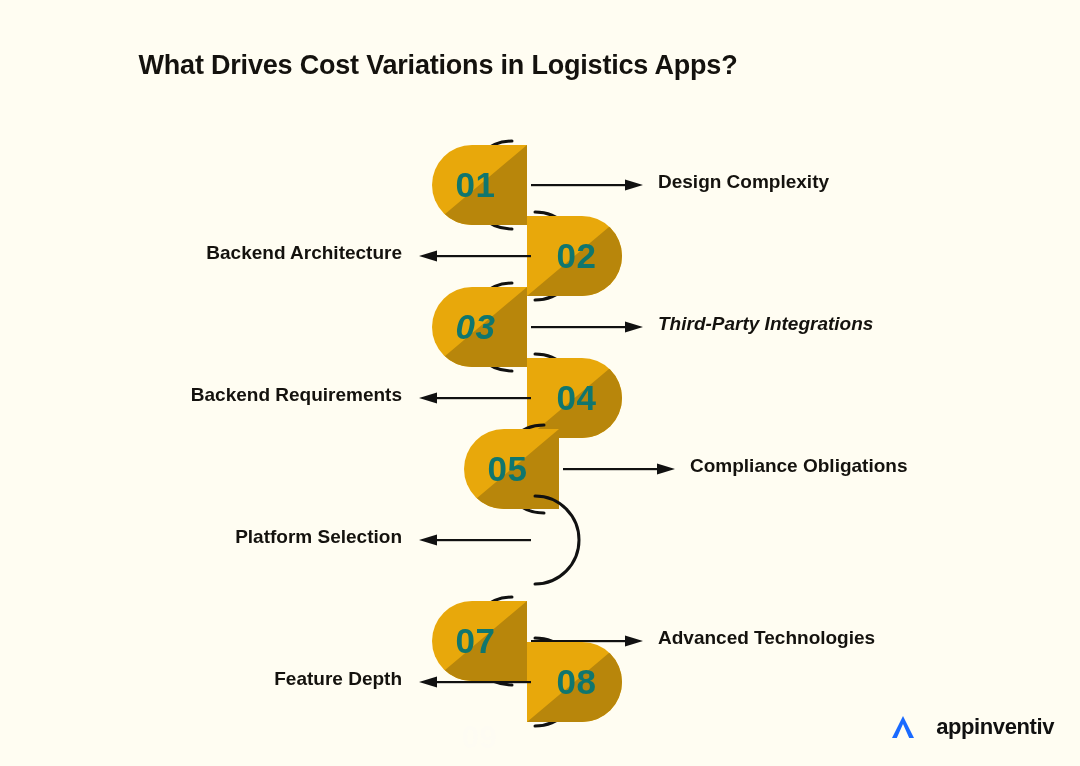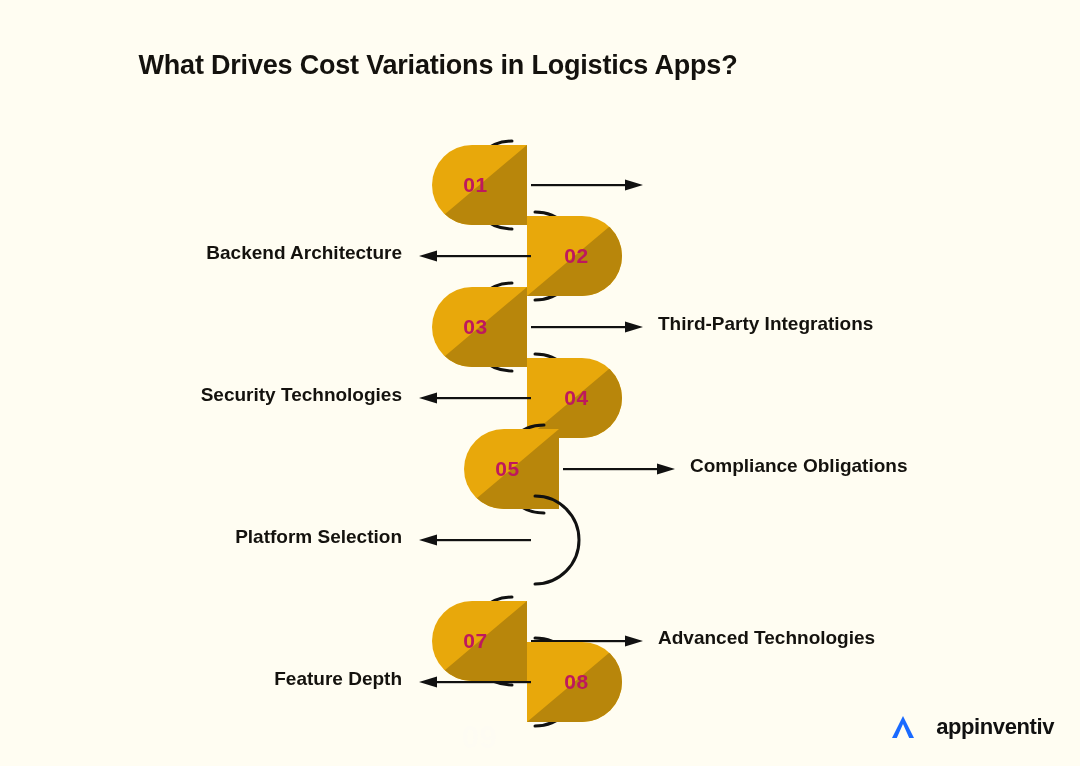--- a/index.html
+++ b/index.html
@@ -77,22 +77,22 @@
   .step.right-badge .badge .fill-dark {
     clip-path: polygon(100% 0, 100% 100%, 0 100%);
   }
 
   .badge .num {
     position: absolute;
     inset: 0;
     display: flex;
     align-items: center;
     justify-content: center;
-    color: #be185d;
-    font-size: 21px;
+    color: #0f766e;
+    font-size: 35px;
     font-weight: bold;
     letter-spacing: 0.5px;
   }
   .step.left-badge .badge .num { padding-right: 8px; }
   .step.right-badge .badge .num { padding-left: 4px; }
 
   
   .arc {
     position: absolute;
     top: -8px;
@@ -186,41 +186,42 @@
         <div class="fill-light"></div>
         <div class="fill-dark"></div>
         <div class="num">01</div>
       </div>
       <div class="arrow">
         <svg width="112" height="12" viewBox="0 0 112 12">
           <rect x="0" y="5" width="96" height="2.2" fill="#111111"></rect>
           <path d="M94 0.5 L112 6 L94 11.5 Z" fill="#111111"></path>
         </svg>
       </div>
+      <div class="label">Design Complexity</div>
     </div>
     <div class="step right-badge" style="top: 216px;">
       <div class="arc">
         <svg width="96" height="96" viewBox="0 0 96 96">
           <path d="M 8 4 A 44 44 0 1 1 8 92" fill="none" stroke="#111111" stroke-width="3" stroke-linecap="round"></path>
         </svg>
       </div>
       <div class="badge">
         <div class="fill-light"></div>
         <div class="fill-dark"></div>
         <div class="num">02</div>
       </div>
       <div class="arrow">
         <svg width="112" height="12" viewBox="0 0 112 12">
           <rect x="16" y="5" width="96" height="2.2" fill="#111111"></rect>
           <path d="M18 0.5 L0 6 L18 11.5 Z" fill="#111111"></path>
         </svg>
       </div>
       <div class="label">Backend Architecture</div>
     </div>
-    <div class="step left-badge" style="top: 287px;">
+    <div class="step left-badge" style="top: 287px; font-style: italic;">
       <div class="arc">
         <svg width="96" height="96" viewBox="0 0 96 96">
           <path d="M 88 4 A 44 44 0 1 0 88 92" fill="none" stroke="#111111" stroke-width="3" stroke-linecap="round"></path>
         </svg>
       </div>
       <div class="badge">
         <div class="fill-light"></div>
         <div class="fill-dark"></div>
         <div class="num">03</div>
       </div>
@@ -242,21 +243,21 @@
         <div class="fill-light"></div>
         <div class="fill-dark"></div>
         <div class="num">04</div>
       </div>
       <div class="arrow">
         <svg width="112" height="12" viewBox="0 0 112 12">
           <rect x="16" y="5" width="96" height="2.2" fill="#111111"></rect>
           <path d="M18 0.5 L0 6 L18 11.5 Z" fill="#111111"></path>
         </svg>
       </div>
-      <div class="label">Security Technologies</div>
+      <div class="label">Backend Requirements</div>
     </div>
     <div class="step left-badge" style="top: 429px; margin-left: 32px;">
       <div class="arc">
         <svg width="96" height="96" viewBox="0 0 96 96">
           <path d="M 88 4 A 44 44 0 1 0 88 92" fill="none" stroke="#111111" stroke-width="3" stroke-linecap="round"></path>
         </svg>
       </div>
       <div class="badge">
         <div class="fill-light"></div>
         <div class="fill-dark"></div>

